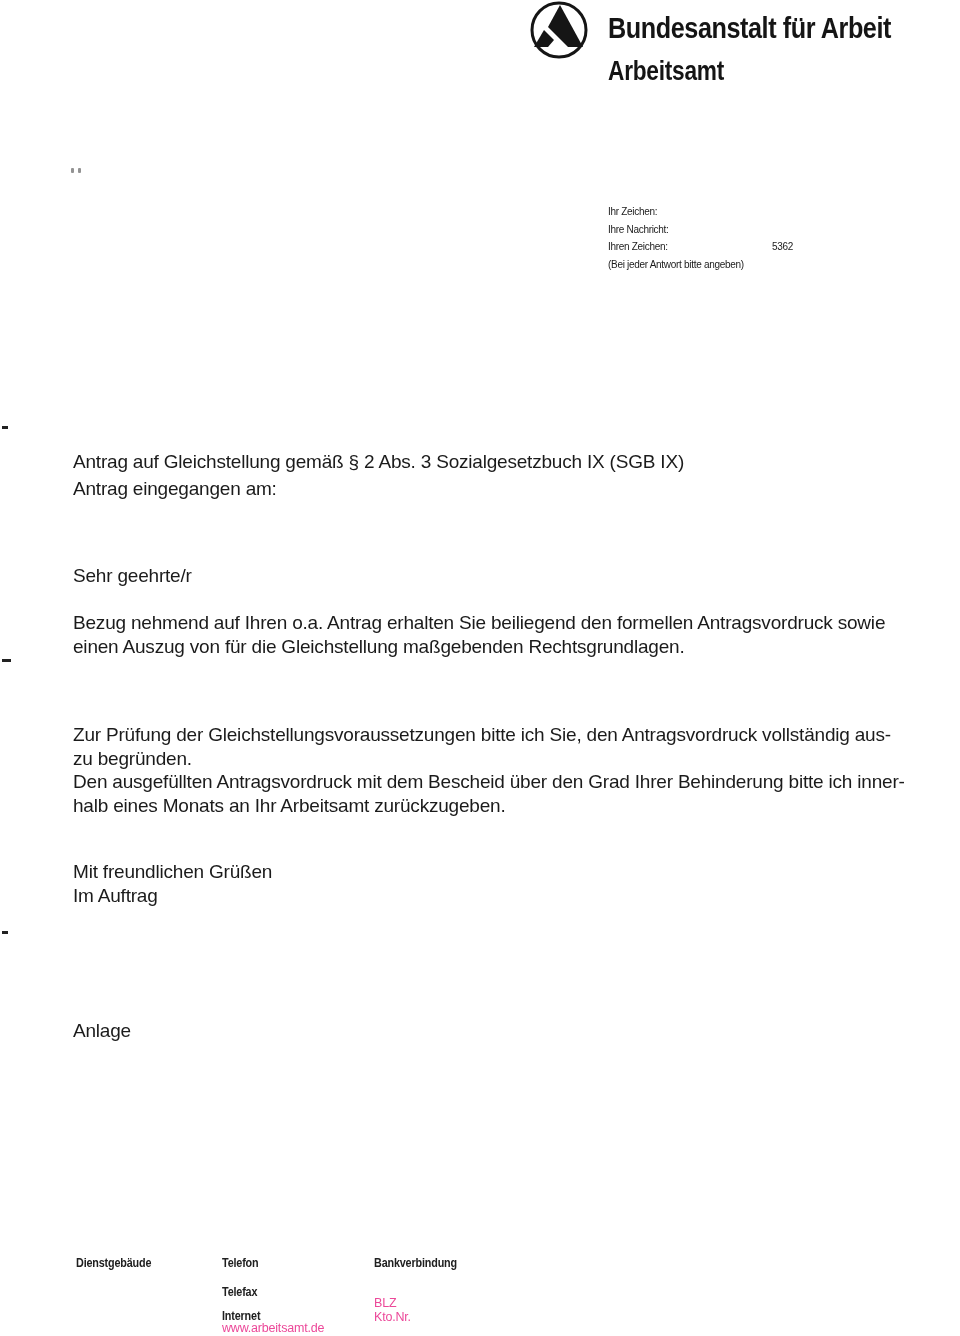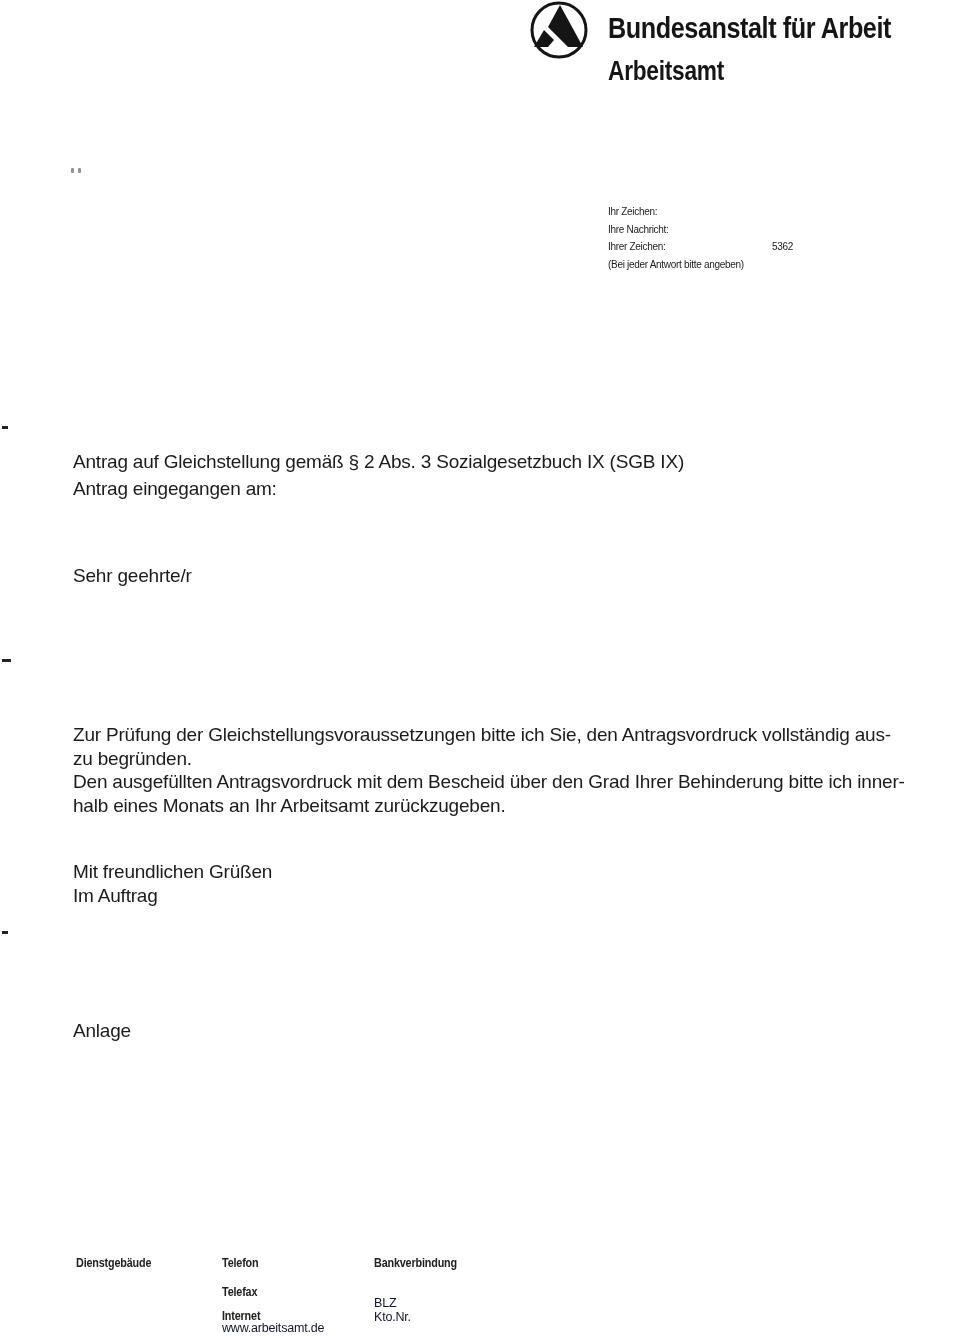--- a/index.html
+++ b/index.html
@@ -54,21 +54,21 @@
   .p3{top:770px;}
   .closing{left:73px;top:860px;line-height:24px;}
   .enclosure{left:73px;top:1020px;}
 
   
   .ft-head{
     font-size:13.5px;font-weight:bold;letter-spacing:-0.2px;
     transform:scaleX(0.8);transform-origin:0 0;
     color:#202020;white-space:nowrap;
   }
-  .ft-text{font-size:12.5px;letter-spacing:-0.2px;color:#0f172a;white-space:nowrap;}
+  .ft-text{font-size:12.5px;letter-spacing:-0.2px;color:#ec4899;white-space:nowrap;}
 </style>
 </head>
 <body>
 
 <div class="page">
 
   <div class="abs logo">
     <svg width="64" height="58" viewBox="0 0 64 58" xmlns="http://www.w3.org/2000/svg">
       <circle cx="32" cy="29" r="27" fill="none" stroke="#151515" stroke-width="3"></circle>
       <polygon points="33,4 56,46 41,46 21,26" fill="#151515"></polygon>
@@ -82,34 +82,38 @@
   <div class="abs artifact-dot" style="left:78px;top:168px;"></div>
 
   <div class="abs fold-mark" style="left:2px;top:426px;width:6px;height:3px;"></div>
   <div class="abs fold-mark" style="left:2px;top:659px;width:9px;height:3px;"></div>
   <div class="abs fold-mark" style="left:2px;top:931px;width:6px;height:3px;"></div>
 
   <div class="abs ref-block">
     <div class="ref-line">Ihr Zeichen:</div>
     <div class="ref-line">Ihre Nachricht:</div>
     <div class="ref-line">
-      <span>Ihrer Zeichen:</span>
+      <span>Ihren Zeichen:</span>
       <span class="ref-value">5362</span>
     </div>
     <div class="ref-line">(Bei jeder Antwort bitte angeben)</div>
   </div>
 
 
   <div class="abs subject">
     <div class="nowrap">Antrag auf Gleichstellung gemäß § 2 Abs. 3 Sozialgesetzbuch IX (SGB IX)</div>
     <div class="nowrap">Antrag eingegangen am:</div>
   </div>
 
   <div class="abs salutation bodyline nowrap">Sehr geehrte/r</div>
 
+  <div class="abs para p1">
+    <div class="bodyline nowrap">Bezug nehmend auf Ihren o.a. Antrag erhalten Sie beiliegend den formellen Antragsvordruck sowie</div>
+    <div class="bodyline nowrap">einen Auszug von für die Gleichstellung maßgebenden Rechtsgrundlagen.</div>
+  </div>
 
   <div class="abs para p2">
     <div class="bodyline nowrap">Zur Prüfung der Gleichstellungsvoraussetzungen bitte ich Sie, den Antragsvordruck vollständig aus-</div>
     <div class="bodyline nowrap">zu begründen.</div>
   </div>
 
   <div class="abs para p3">
     <div class="bodyline nowrap">Den ausgefüllten Antragsvordruck mit dem Bescheid über den Grad Ihrer Behinderung bitte ich inner-</div>
     <div class="bodyline nowrap">halb eines Monats an Ihr Arbeitsamt zurückzugeben.</div>
   </div>

